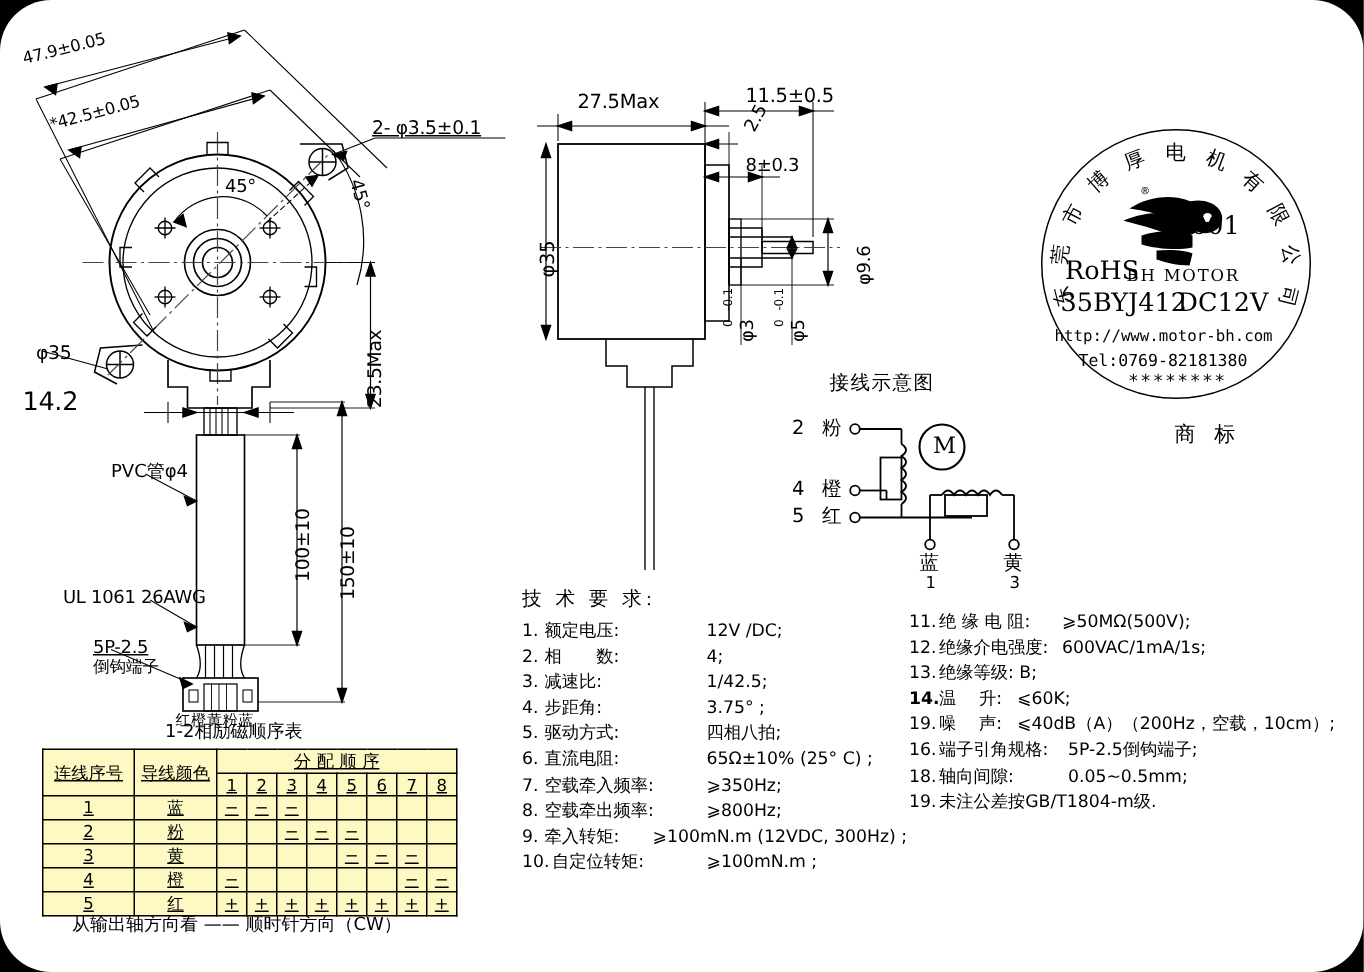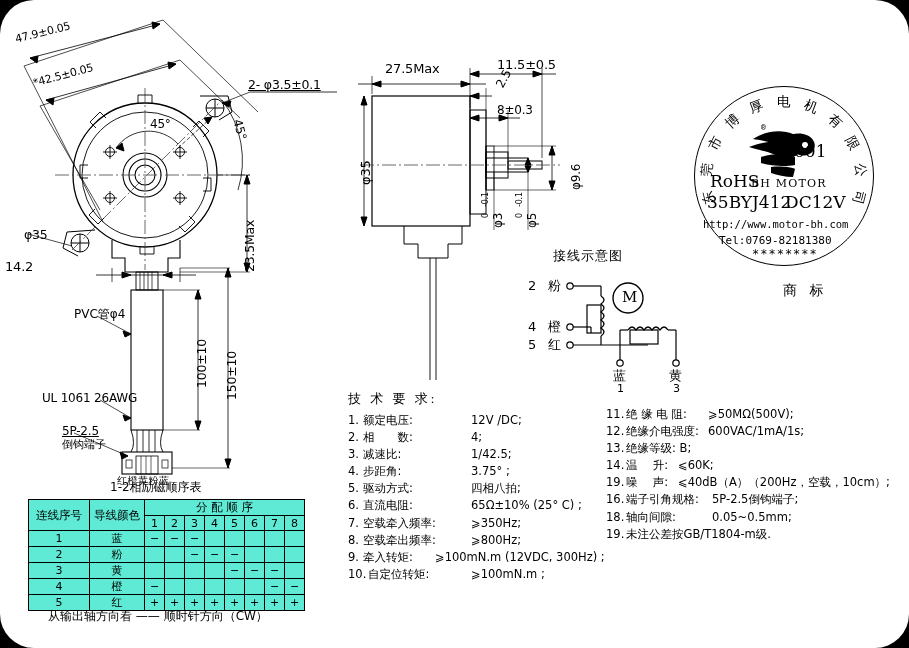--- a/index.html
+++ b/index.html
@@ -15,21 +15,21 @@
 
   
   #specs-left,#specs-right{position:absolute;font-size:11.5px;}
   .spec-row{display:flex;margin-bottom:2.1px;white-space:nowrap;}
   .spec-no{width:15px;text-align:left;}
   .spec-lab{display:inline-block;}
   .spec-val{display:inline-block;}
   .spec-title{font-size:13px;letter-spacing:3px;margin-bottom:5px;font-family:Liberation Serif, serif;}
 
   
-  #seq-table{position:absolute;border-collapse:collapse;font-size:11px;background:#5eead4;}
+  #seq-table{position:absolute;border-collapse:collapse;font-size:11px;background:#fef9c3;text-decoration:underline;}
   #seq-table td,#seq-table th{border:1px solid #000;text-align:center;
         font-weight:normal;padding:0;height:14px;color:#000;}
   .c-no{width:60px;}
   .c-col{width:54px;}
   .c-s{width:19px;}
   .seq-title{position:absolute;font-size:12px;}
   .seq-foot{position:absolute;font-size:12px;}
 
   
   #logo-circle{position:absolute;border:1.3px solid #000;border-radius:50%;
@@ -187,21 +187,21 @@
     </g>
   </svg>
 
   <div class="txt dim" style="left:14px;top:34px;transform:rotate(-14deg);transform-origin:0 0;font-size:11px;">47.9±0.05</div>
   <div class="txt dim" style="left:32px;top:78px;transform:rotate(-15deg);transform-origin:0 0;font-size:11px;">*42.5±0.05</div>
   <div class="txt dim" style="left:248px;top:78px;font-size:12.5px;text-decoration:underline;">2- φ3.5±0.1</div>
   <div class="txt dim" style="left:150px;top:118px;font-size:12px;">45°</div>
   <div class="txt dim" style="left:243px;top:118px;font-size:12px;transform:rotate(75deg);transform-origin:0 0;">45°</div>
   <div class="txt dim" style="left:24px;top:228px;font-size:12.5px;">φ35</div>
   <div class="txt dim" style="left:243px;top:272px;font-size:12.5px;transform:rotate(-90deg);transform-origin:0 0;">23.5Max</div>
-  <div class="txt dim" style="left:5px;top:260px;font-size:13px;">14.2</div>
+  <div class="txt dim" style="left:15px;top:260px;font-size:17px;">14.2</div>
 
   <div class="txt cn" style="left:74px;top:308px;font-size:12px;">PVC管φ4</div>
   <div class="txt dim" style="left:42px;top:392px;font-size:12px;">UL 1061   26AWG</div>
   <div class="txt dim" style="left:62px;top:425px;font-size:12px;text-decoration:underline;">5P-2.5</div>
   <div class="txt cn" style="left:62px;top:439px;font-size:11px;">倒钩端子</div>
   <div class="txt cn" style="left:117px;top:476px;font-size:10px;letter-spacing:0.5px;">红橙黄粉蓝</div>
   <div class="txt dim" style="left:195px;top:388px;font-size:12.5px;transform:rotate(-90deg);transform-origin:0 0;">100±10</div>
   <div class="txt dim" style="left:225px;top:400px;font-size:12.5px;transform:rotate(-90deg);transform-origin:0 0;">150±10</div>
 
   <svg width="909" height="648">
@@ -391,21 +391,21 @@
       <span class="spec-no" style="width:20px;">12.</span>
       <span class="spec-lab cn" style="width:82px;">绝缘介电强度:</span>
       <span class="spec-val">600VAC/1mA/1s;</span>
     </div>
     <div class="spec-row">
       <span class="spec-no" style="width:20px;">13.</span>
       <span class="spec-lab cn">绝缘等级: B;</span>
       <span class="spec-val"></span>
     </div>
     <div class="spec-row">
-      <span class="spec-no" style="width:20px;">14.</span>
+      <span class="spec-no" style="width:20px;font-weight:bold;">14.</span>
       <span class="spec-lab cn" style="width:52px;">温　 升:</span>
       <span class="spec-val">⩽60K;</span>
     </div>
     <div class="spec-row">
       <span class="spec-no" style="width:20px;">19.</span>
       <span class="spec-lab cn" style="width:52px;">噪 　声:</span>
       <span class="spec-val cn">⩽40dB（A）（200Hz，空载，10cm）;</span>
     </div>
     <div class="spec-row">
       <span class="spec-no" style="width:20px;">16.</span>

